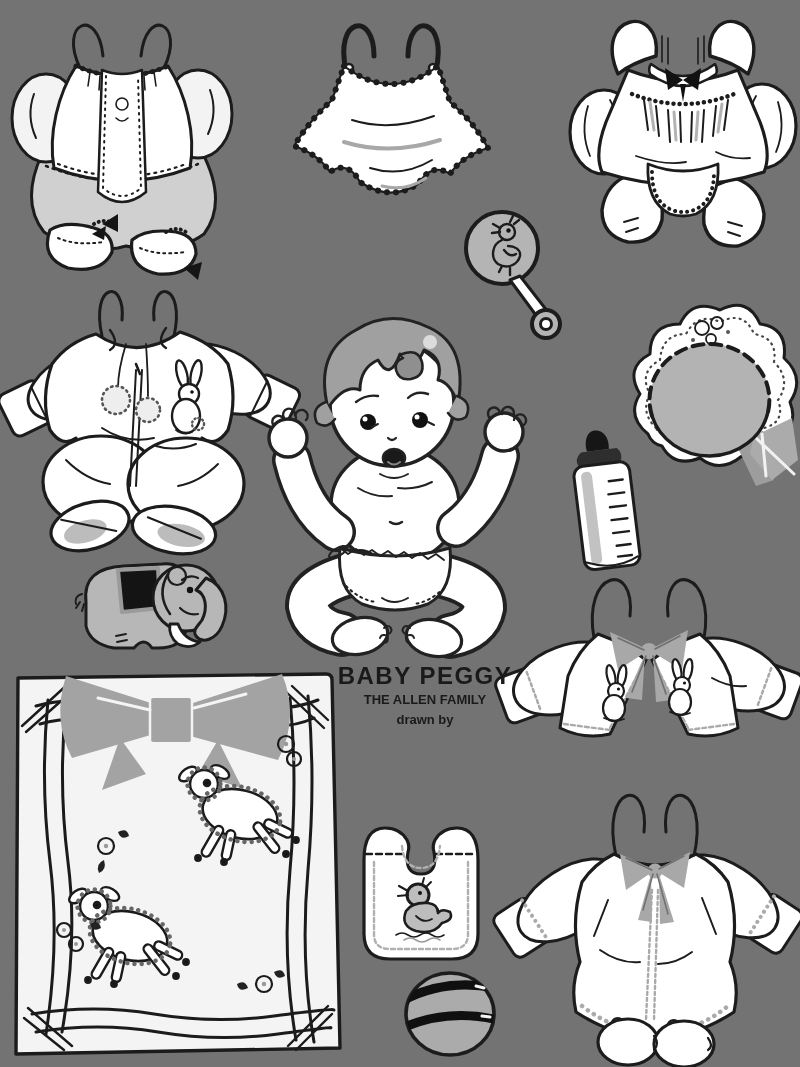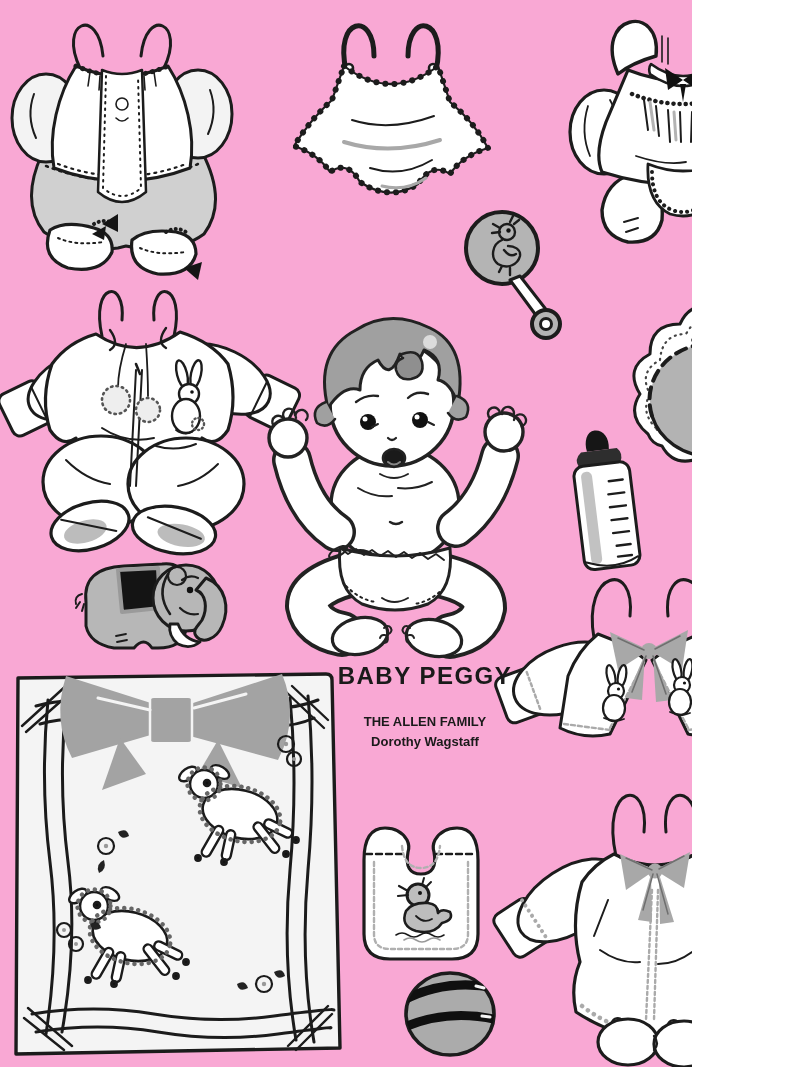--- a/index.html
+++ b/index.html
@@ -1,24 +1,24 @@
 <!DOCTYPE html>
 <html><head>
 <meta charset="utf-8">
 <style>
   html,body{margin:0;padding:0;background:#ffffff;}
   .sheet{
-    position:relative;width:692px;height:1067px;background:#f9a8d4;
+    position:relative;width:800px;height:1067px;background:#737373;
     overflow:hidden;font-family:"Liberation Sans",sans-serif;color:#1a1a1a;
   }
   figure.art{position:absolute;margin:0;padding:0;}
   figure.art svg{position:absolute;left:0;top:0;overflow:visible;}
   .title-block{position:absolute;left:335px;top:662px;width:180px;text-align:center;}
   .main-title{font-size:24px;font-weight:bold;letter-spacing:1.5px;white-space:nowrap;}
-  .credits{margin-top:22px;font-size:13px;font-weight:bold;line-height:20px;}
+  .credits{font-size:13px;font-weight:bold;line-height:20px;}
 </style>
 </head>
 <body>
 
 <div class="sheet">
 
   <figure class="art" style="left:6px;top:6px;width:232px;height:278px" aria-label="baby jacket outfit with gray bloomers and booties with black bows">
     <svg width="232" height="278" viewBox="0 0 232 278">
       <g stroke="#1c1c1c" stroke-width="3" fill="none" stroke-linecap="round" stroke-linejoin="round">
         <path d="M74,62 C52,16 92,0 97,50"></path>
@@ -470,17 +470,17 @@
         <ellipse cx="188" cy="274" rx="30" ry="23" fill="#ffffff" stroke-width="3.2"></ellipse>
         <path d="M116,252 a6,6 0 0 1 10,-2 M158,266 q6,8 0,14 M212,268 q6,8 0,12 M172,254 a6,6 0 0 1 10,-2" stroke-width="2.2"></path>
       </g>
     </svg>
   </figure>
 
   <div class="title-block">
     <div class="main-title">BABY PEGGY</div>
     <div class="credits">
       <div>THE ALLEN FAMILY</div>
-      <div>Dorothy Wagstaff</div>
+      <div>drawn by</div>
     </div>
   </div>
 
 </div>
 
 </body></html>

